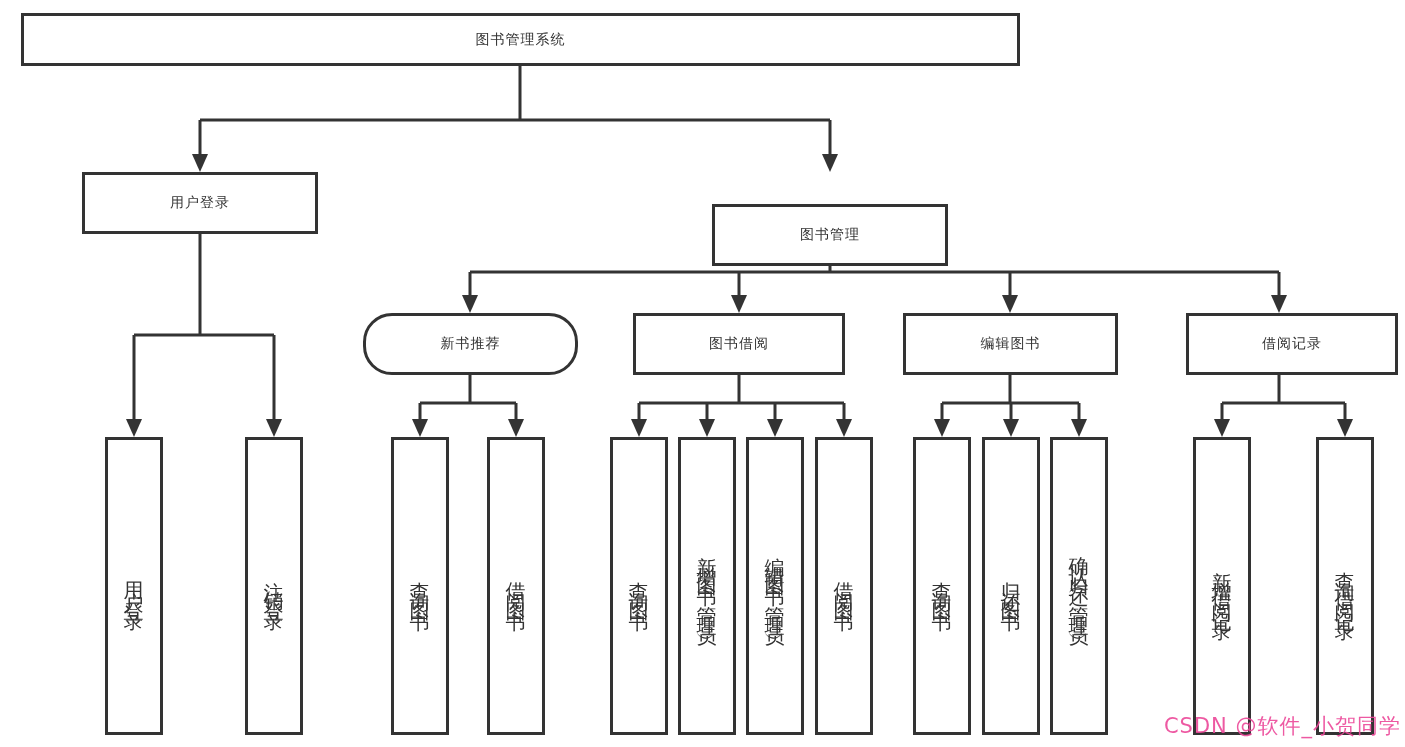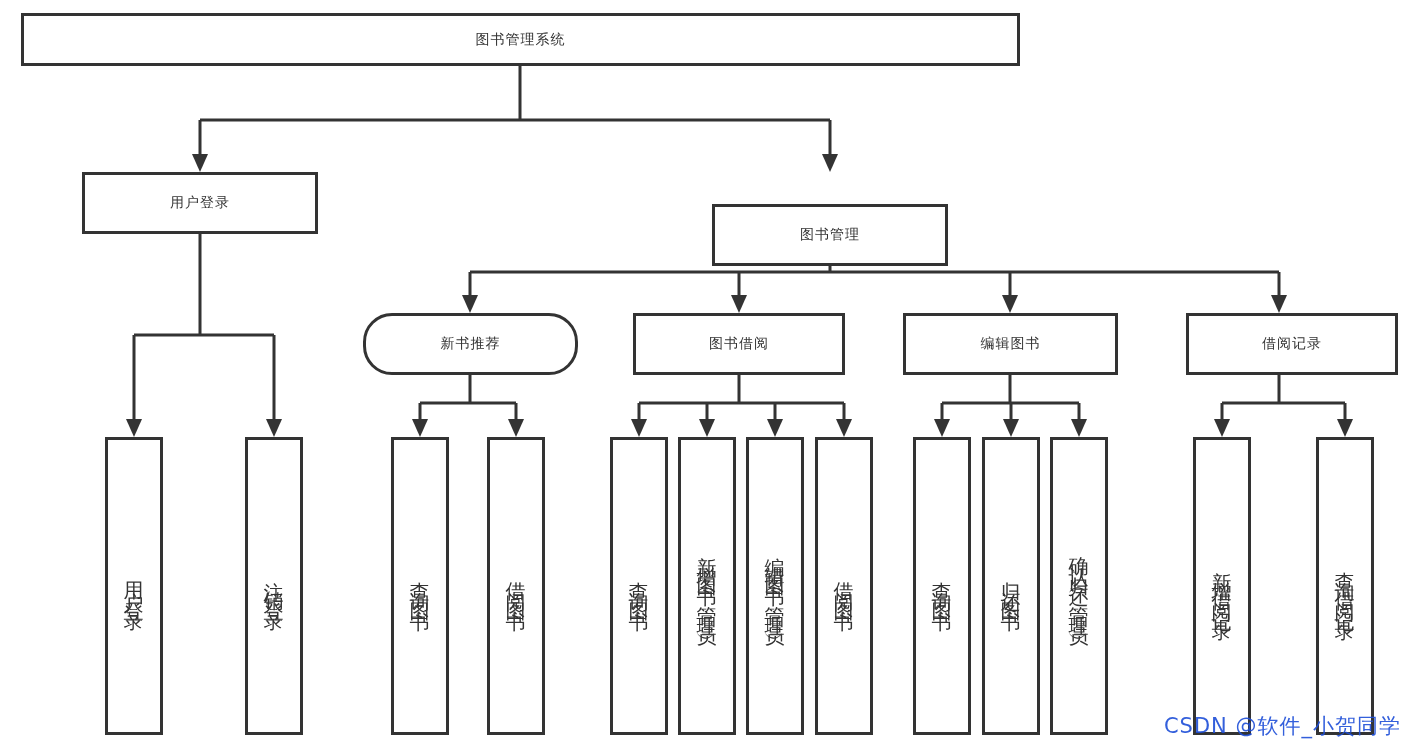--- a/index.html
+++ b/index.html
@@ -54,21 +54,21 @@
     letter-spacing: 10px;
     line-height: 1;
     white-space: nowrap;
   }
   .watermark {
     position: absolute;
     top: 712px;
     right: 4px;
     font-size: 21px;
     letter-spacing: 1px;
-    color: #1d4ed8;
+    color: #ec4899;
     opacity: 0.9;
     z-index: 10;
     white-space: nowrap;
   }
 </style>
 </head>
 <body>
 
 <div class="canvas">
 

